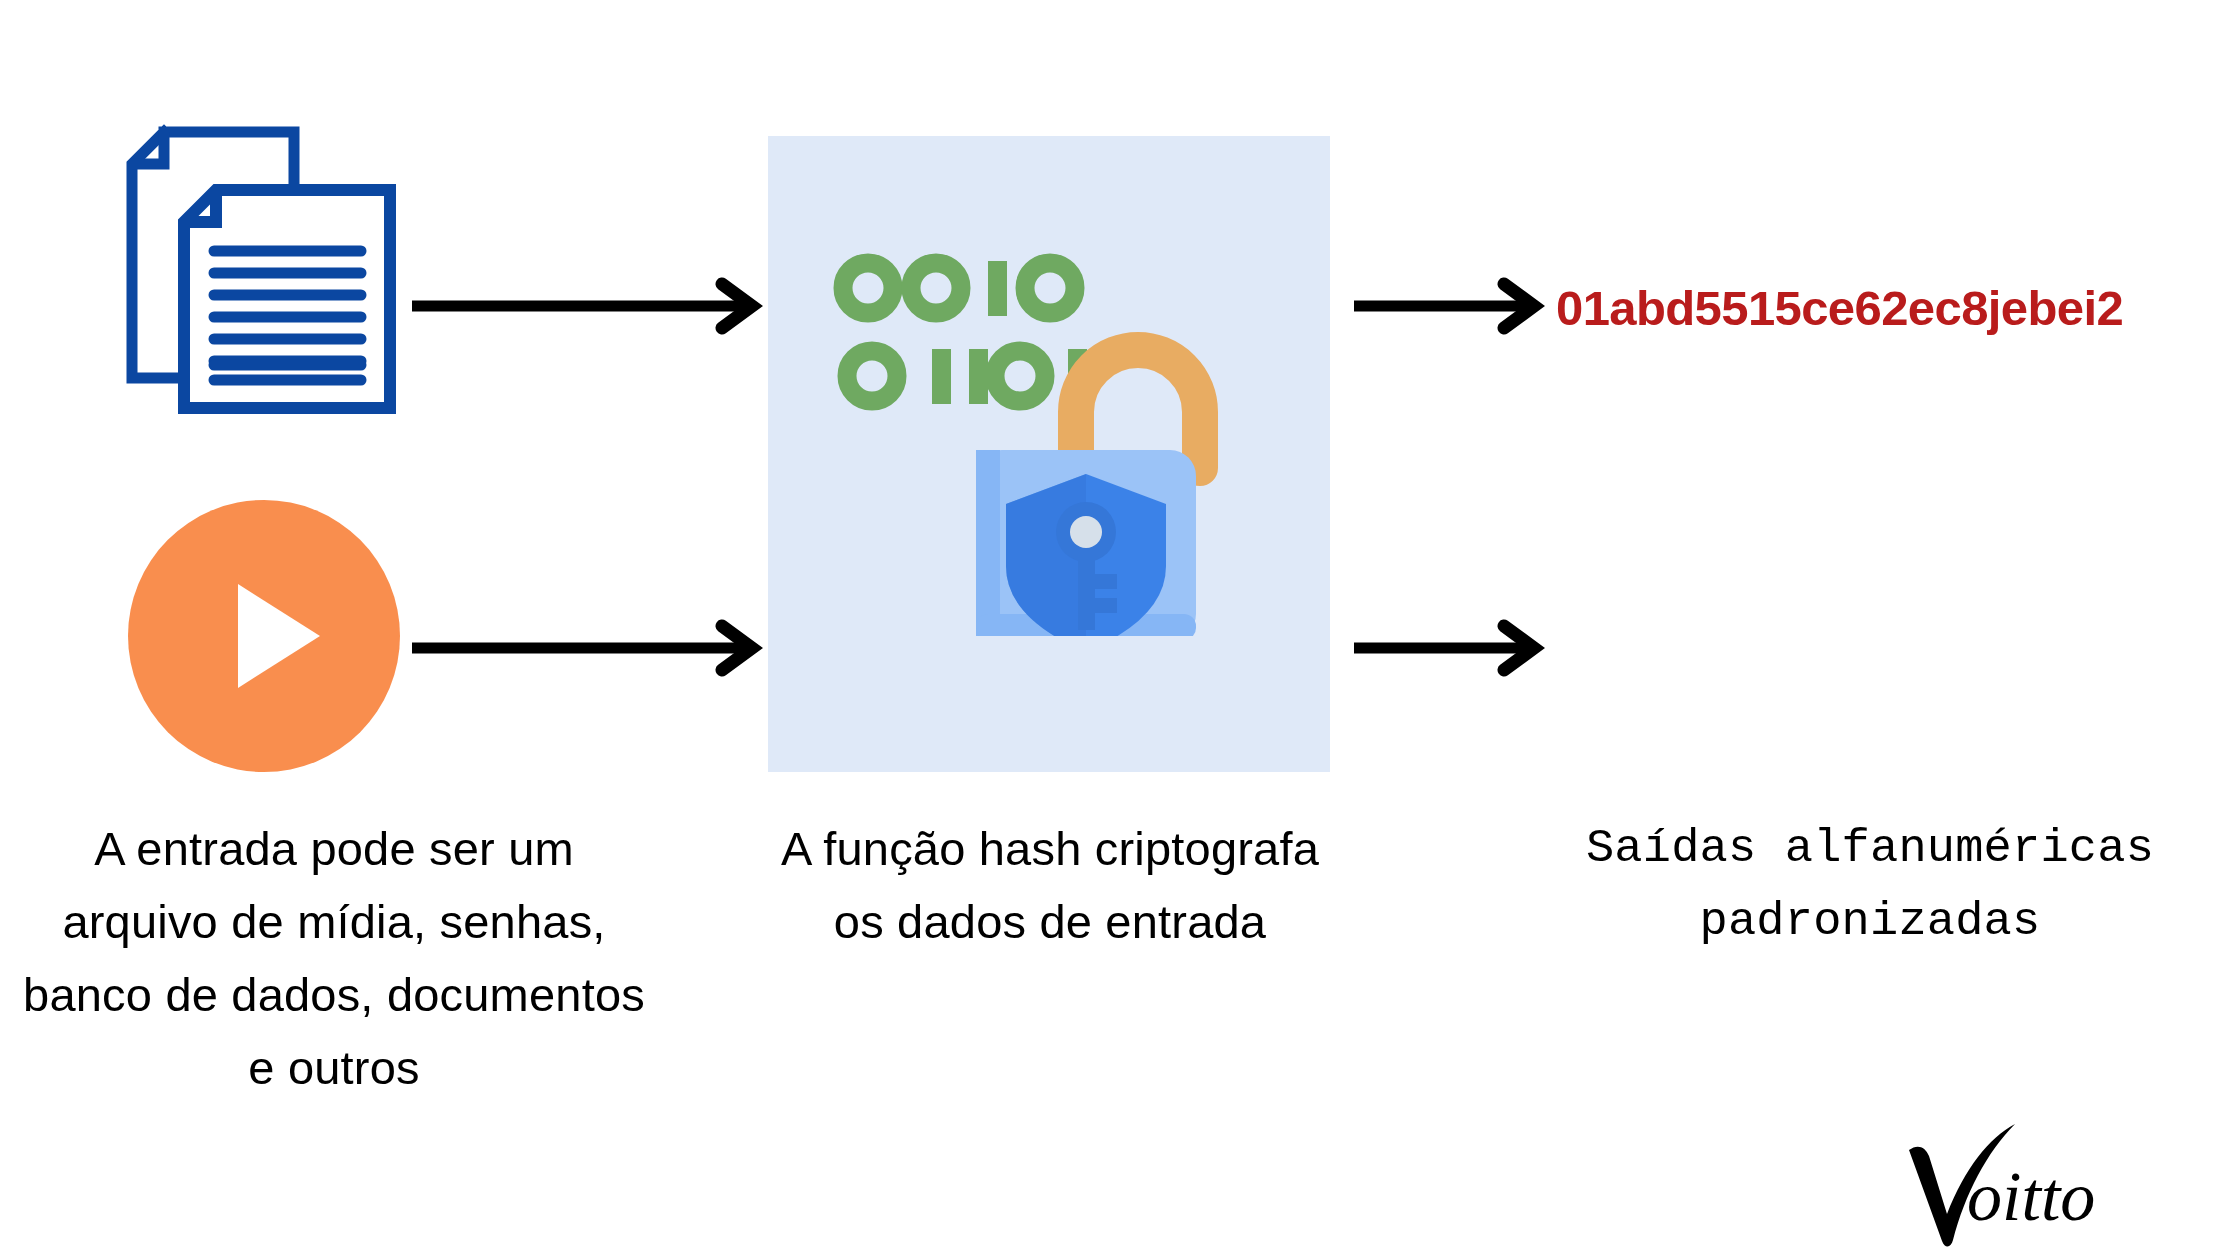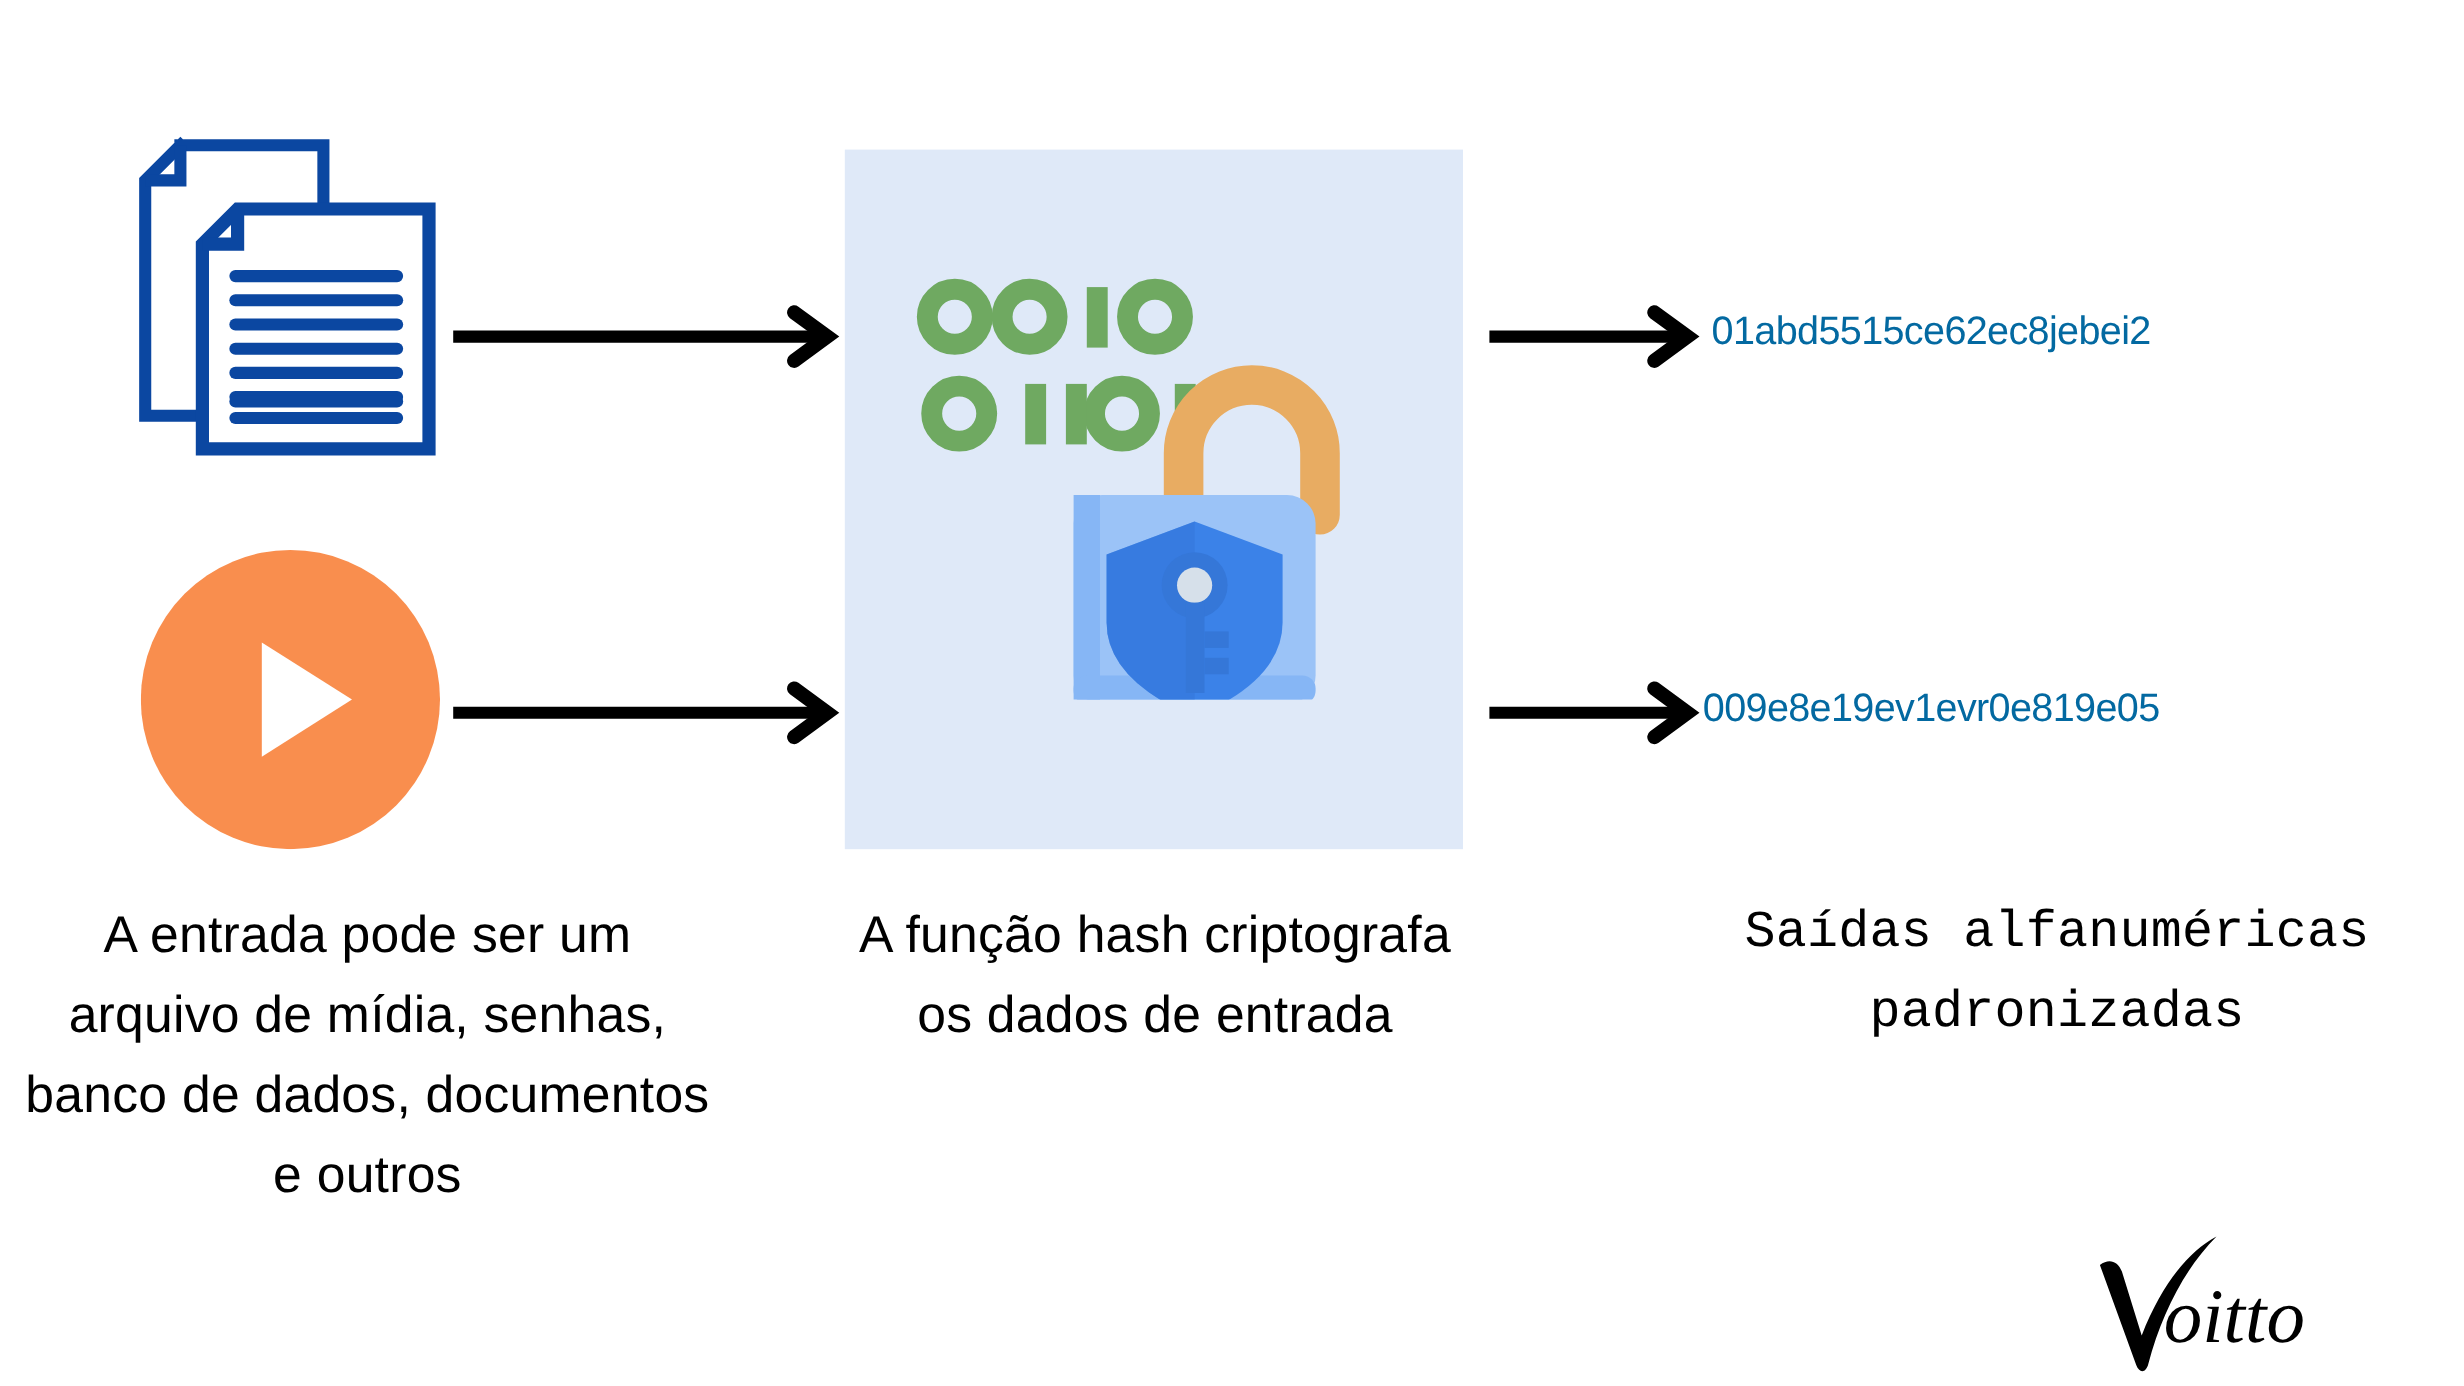--- a/index.html
+++ b/index.html
@@ -63,24 +63,24 @@
     left: 60px;
     top: 100px;
     width: 440px;
     height: 400px;
   }
 
   
   .hash-out {
     position: absolute;
     font-family: "Liberation Sans", sans-serif;
-    font-weight: normal;
-    font-size: 36px;
+    font-weight: bold;
+    font-size: 49px;
     letter-spacing: -0.6px;
-    color: #0369a1;
+    color: #b91c1c;
     white-space: nowrap;
   }
   .hash-out-top { left: 1556px; top: 280px; }
   .hash-out-bot { left: 1548px; top: 622px; }
 
   
   .caption {
     position: absolute;
     text-align: center;
     color: #000000;
@@ -196,21 +196,20 @@
     </svg>
   </div>
   <div class="arrow arrow-out-bot">
     <svg viewBox="0 0 200 60" width="200" height="60" preserveAspectRatio="none" aria-hidden="true">
       <line x1="2" y1="30" x2="174" y2="30" stroke="#000000" stroke-width="11"></line>
       <polyline points="152,8 182,30 152,52" fill="none" stroke="#000000" stroke-width="13" stroke-linecap="round" stroke-linejoin="miter"></polyline>
     </svg>
   </div>
 
   <div class="hash-out hash-out-top">01abd5515ce62ec8jebei2</div>
-  <div class="hash-out hash-out-bot">009e8e19ev1evr0e819e05</div>
 
   <div class="caption caption-center">A função hash criptografa os dados de entrada</div>
   <div class="caption caption-left">A entrada pode ser um arquivo de mídia, senhas, banco de dados, documentos e outros</div>
   <div class="caption caption-right">Saídas alfanuméricas padronizadas</div>
 
   <div class="brand-logo">
     <svg viewBox="0 0 230 130" width="230" height="130" aria-hidden="true">
 
       <path d="M4 28 C12 22 20 24 24 34 L42 92 C60 46 84 16 110 2 C82 30 60 72 48 118
                C46 126 40 127 37 119 Z" fill="#000000"></path>

